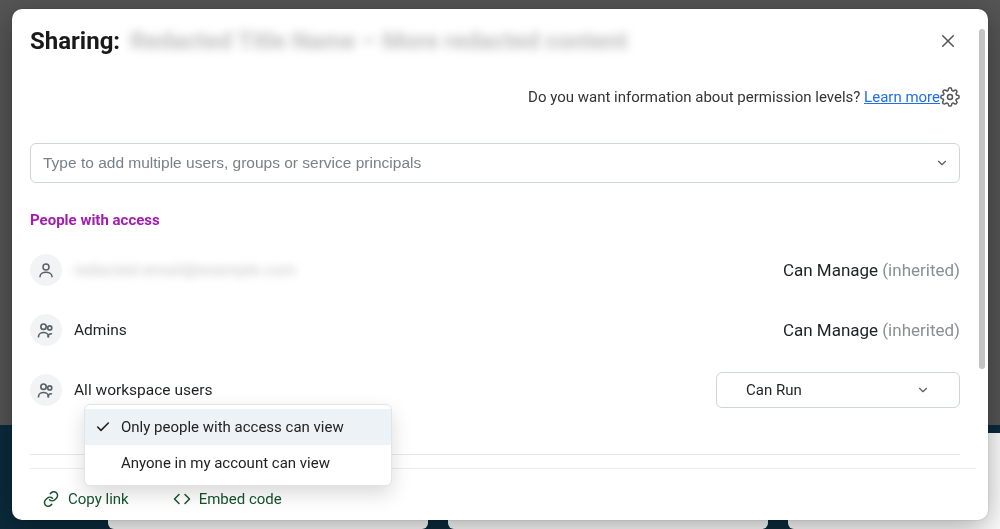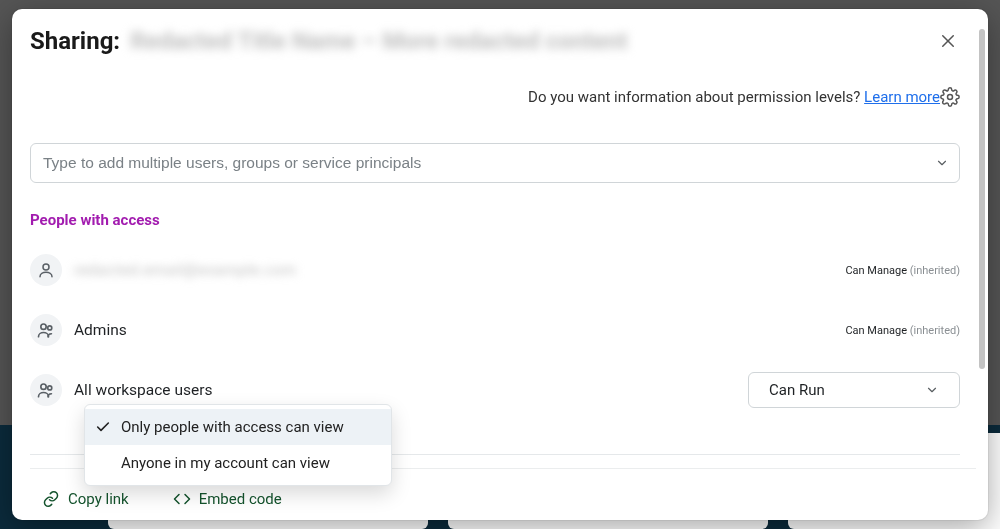--- a/index.html
+++ b/index.html
@@ -68,25 +68,25 @@
     margin-top:22px; min-height:38px;
   }
   .row .left { display:flex; align-items:center; gap:12px; }
   .avatar {
     width:32px; height:32px; border-radius:50%;
     background:#f1f3f5; display:flex; align-items:center; justify-content:center;
     color:#5a6066;
   }
   .name { font-size:15.5px; color:#1e2124; }
   .blurred-name { font-size:15.5px; color:#bcbcbc; filter:blur(4px); letter-spacing:0.5px; }
-  .perm { font-size:11px; color:#1e2124; }
+  .perm { font-size:17px; color:#1e2124; }
   .perm .inh { color:#8a8f93; }
   .perm-select {
     border:1px solid #d0d5d8; border-radius:6px;
-    height:36px; width:212px; padding:0 20px;
+    height:36px; width:244px; padding:0 29px;
     display:flex; align-items:center; justify-content:space-between;
     font-size:15px; color:#1e2124; cursor:pointer; background:#fff;
   }
   .popover {
     position:absolute;
     left:72px; top:395px;
     width:308px;
     background:#fff;
     border:1px solid #e1e5e8;
     border-radius:6px;

